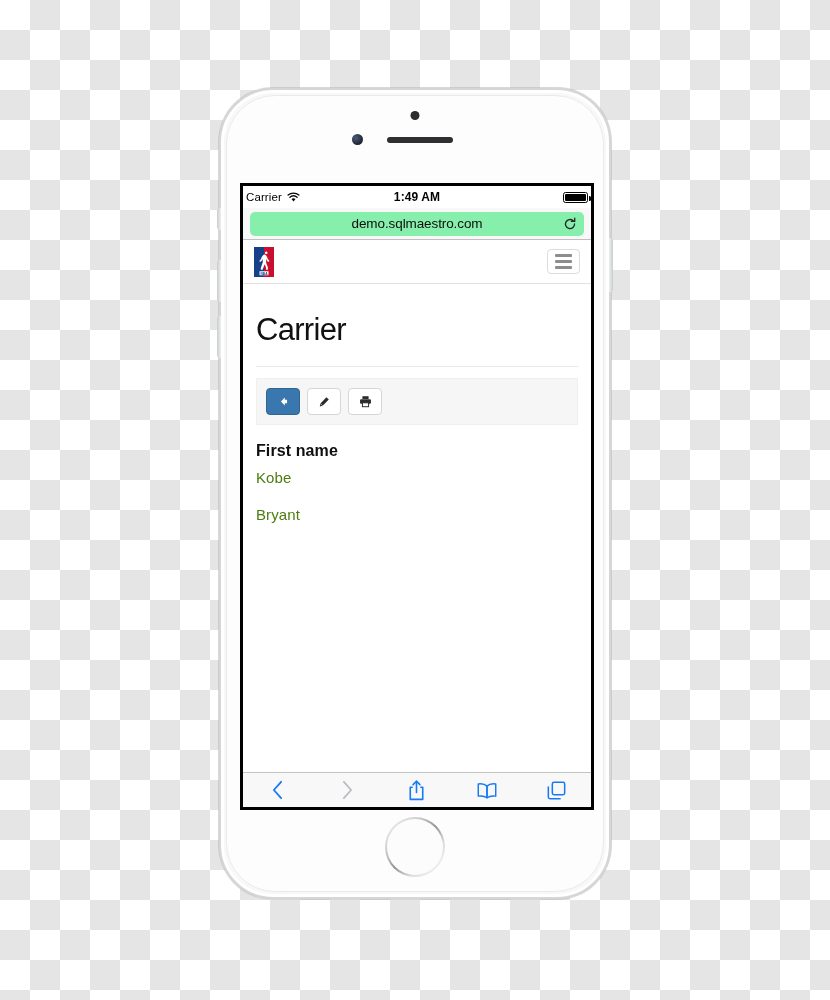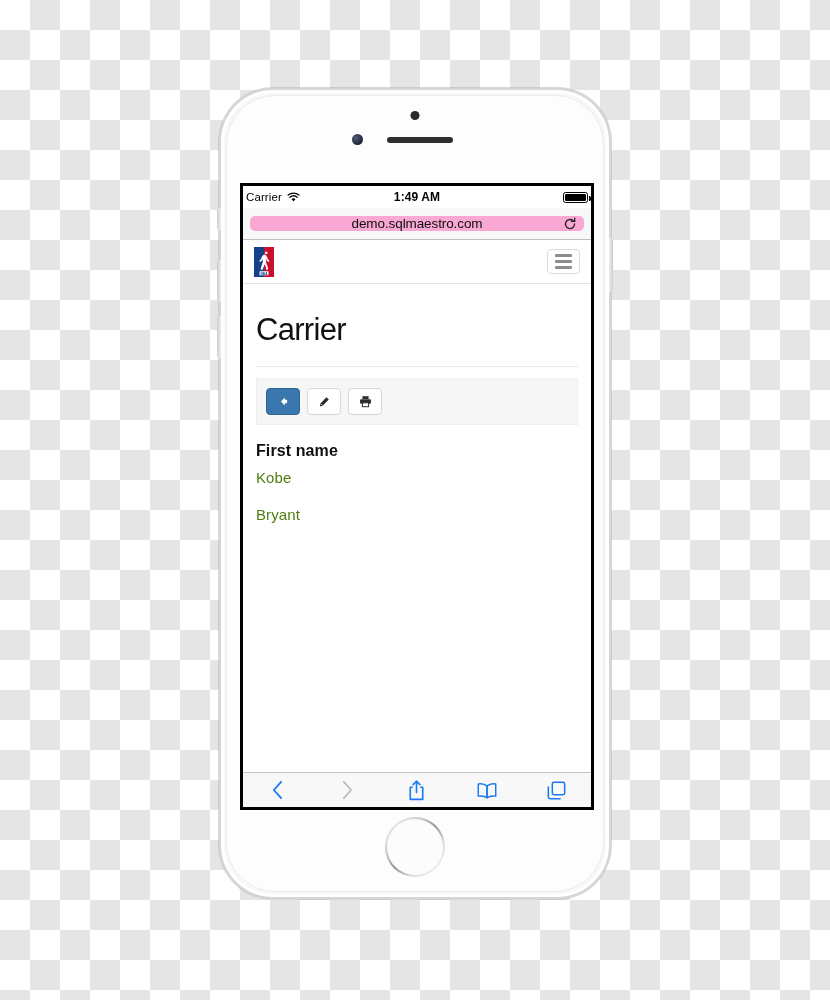--- a/index.html
+++ b/index.html
@@ -137,22 +137,22 @@
 
   
   .urlbar-wrap {
     flex: 0 0 32px;
     background: #f8f8f8;
     border-bottom: 1px solid #bfbfbf;
     display: flex; align-items: center;
     padding: 0 7px;
   }
   .urlbar {
-    flex: 1; height: 15px;
-    background: #f9a8d4;
+    flex: 1; height: 24px;
+    background: #86efac;
     border-radius: 5px;
     display: flex; align-items: center;
     position: relative;
     padding: 0 10px;
   }
   .url-text {
     flex: 1; text-align: center;
     font-size: 13.5px; color: #0d0d0d;
     letter-spacing: -.1px;
   }

